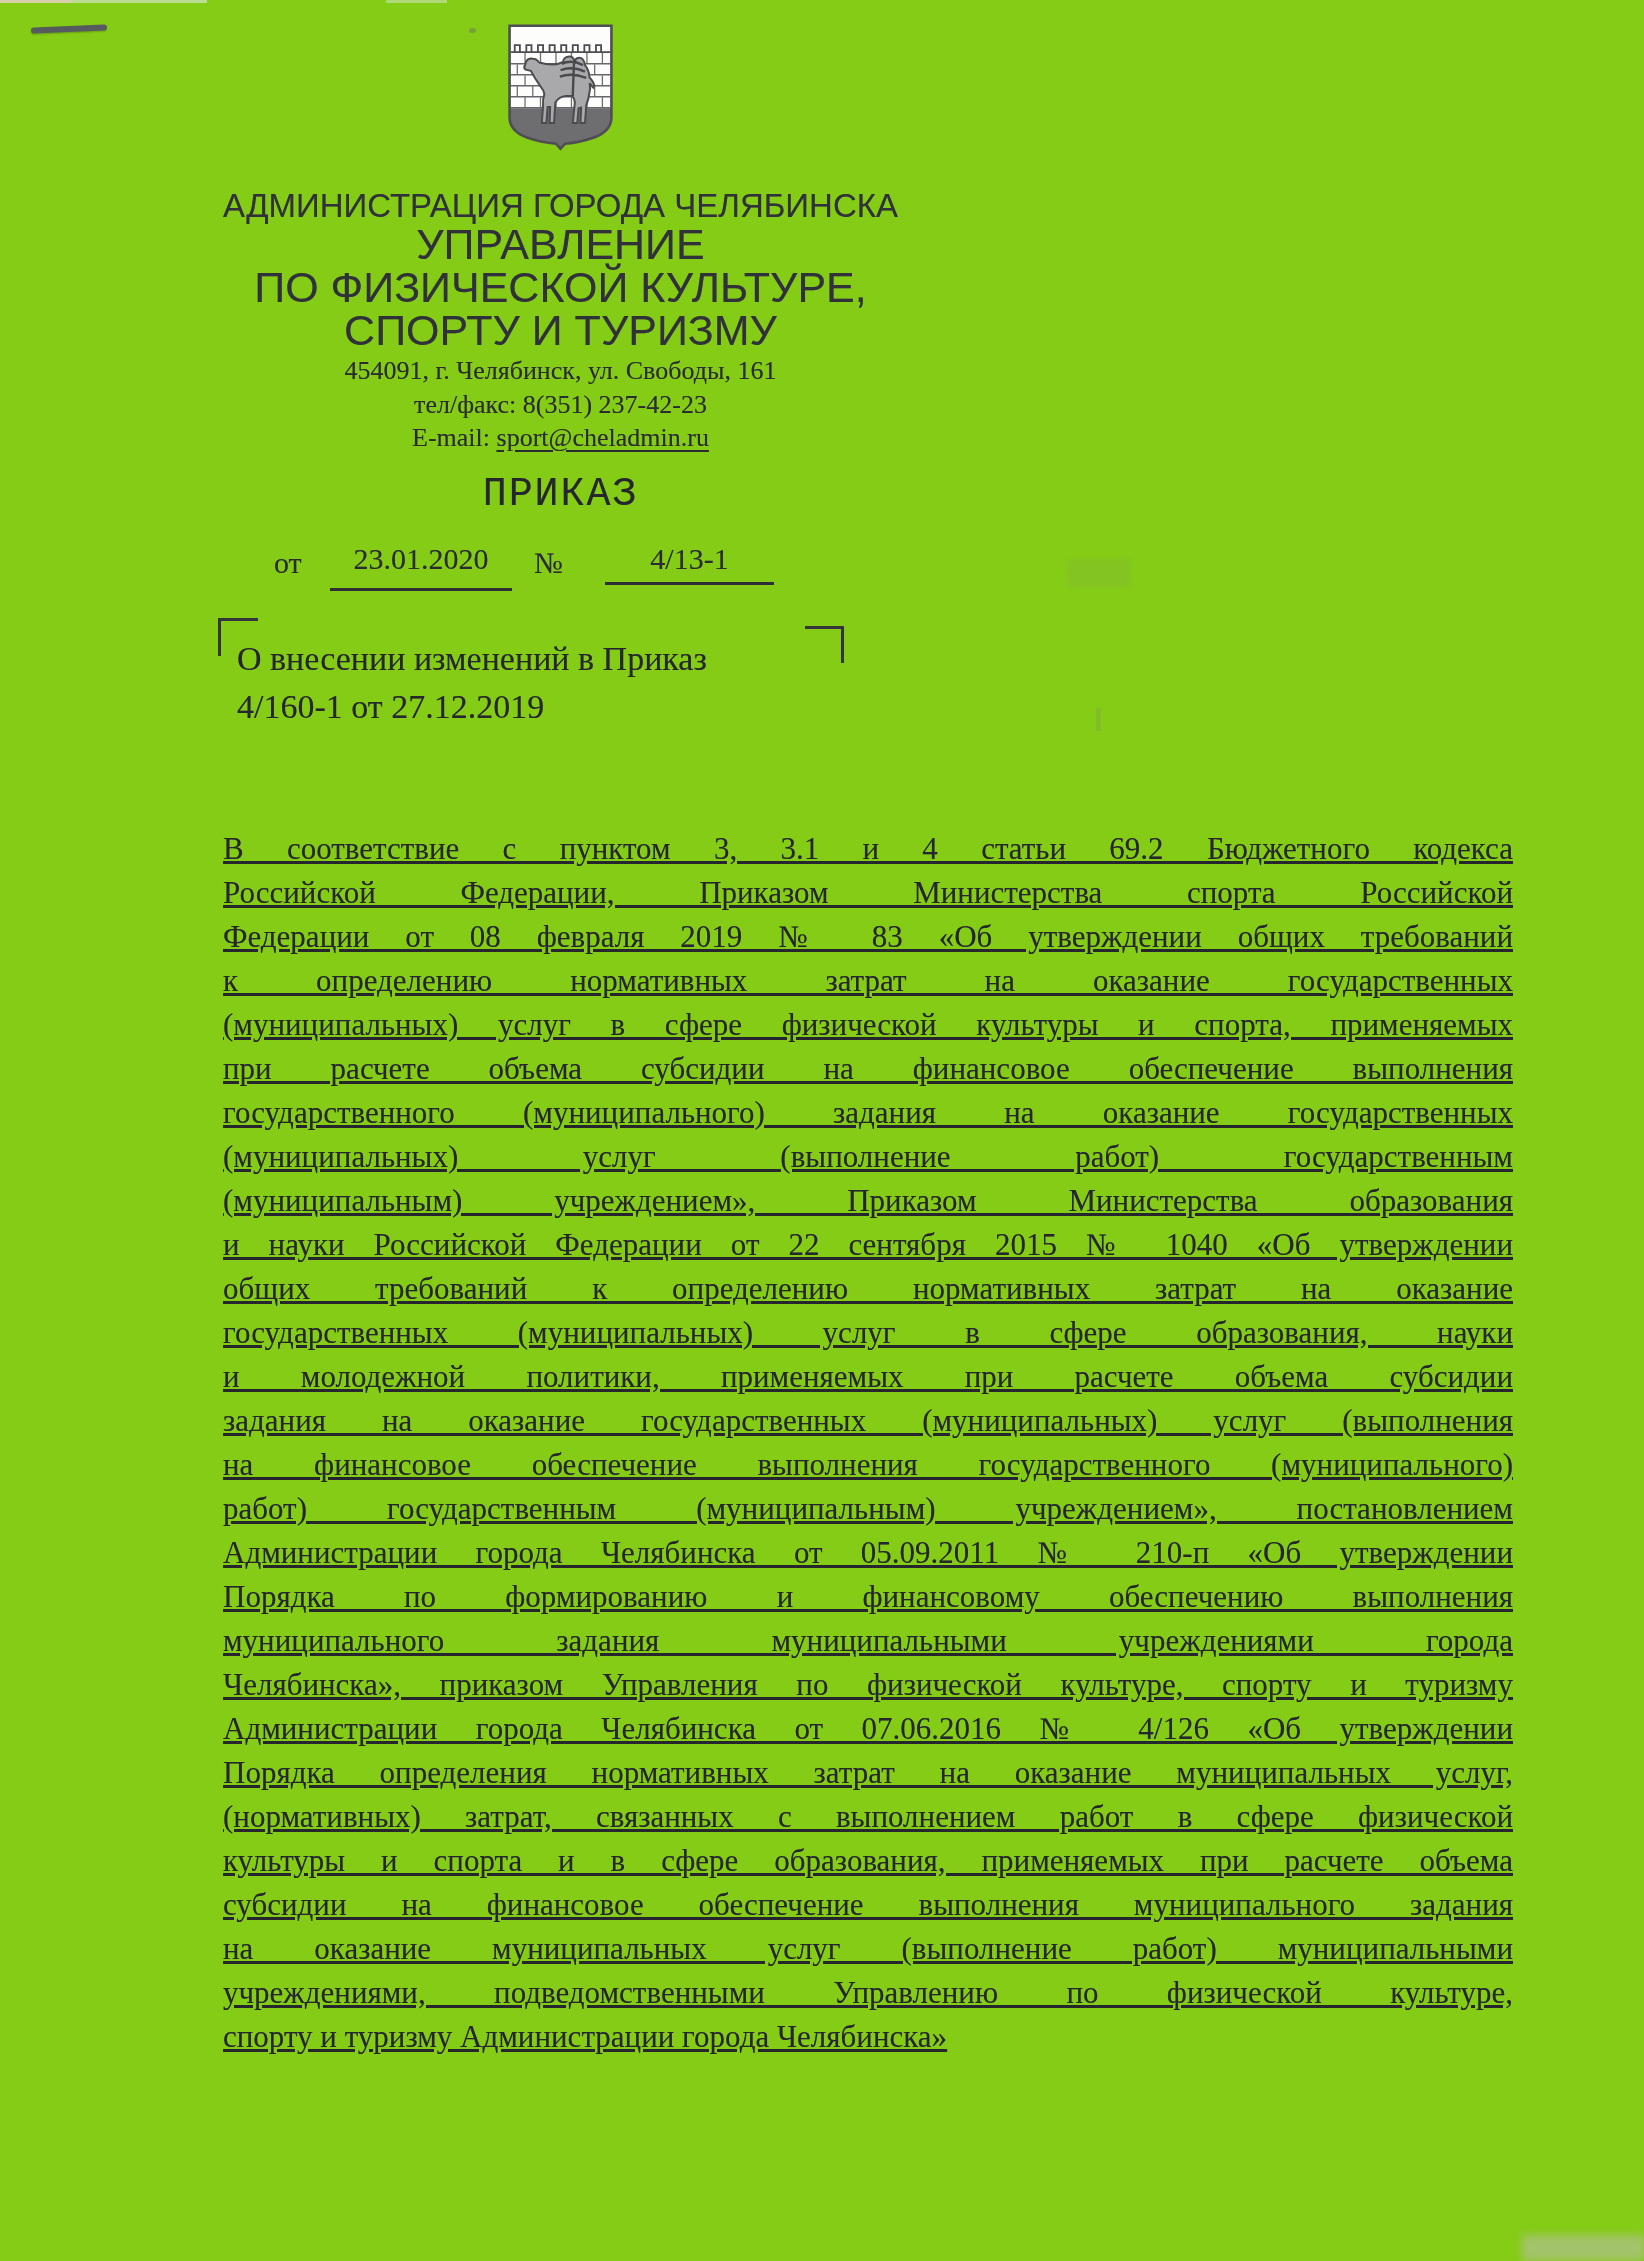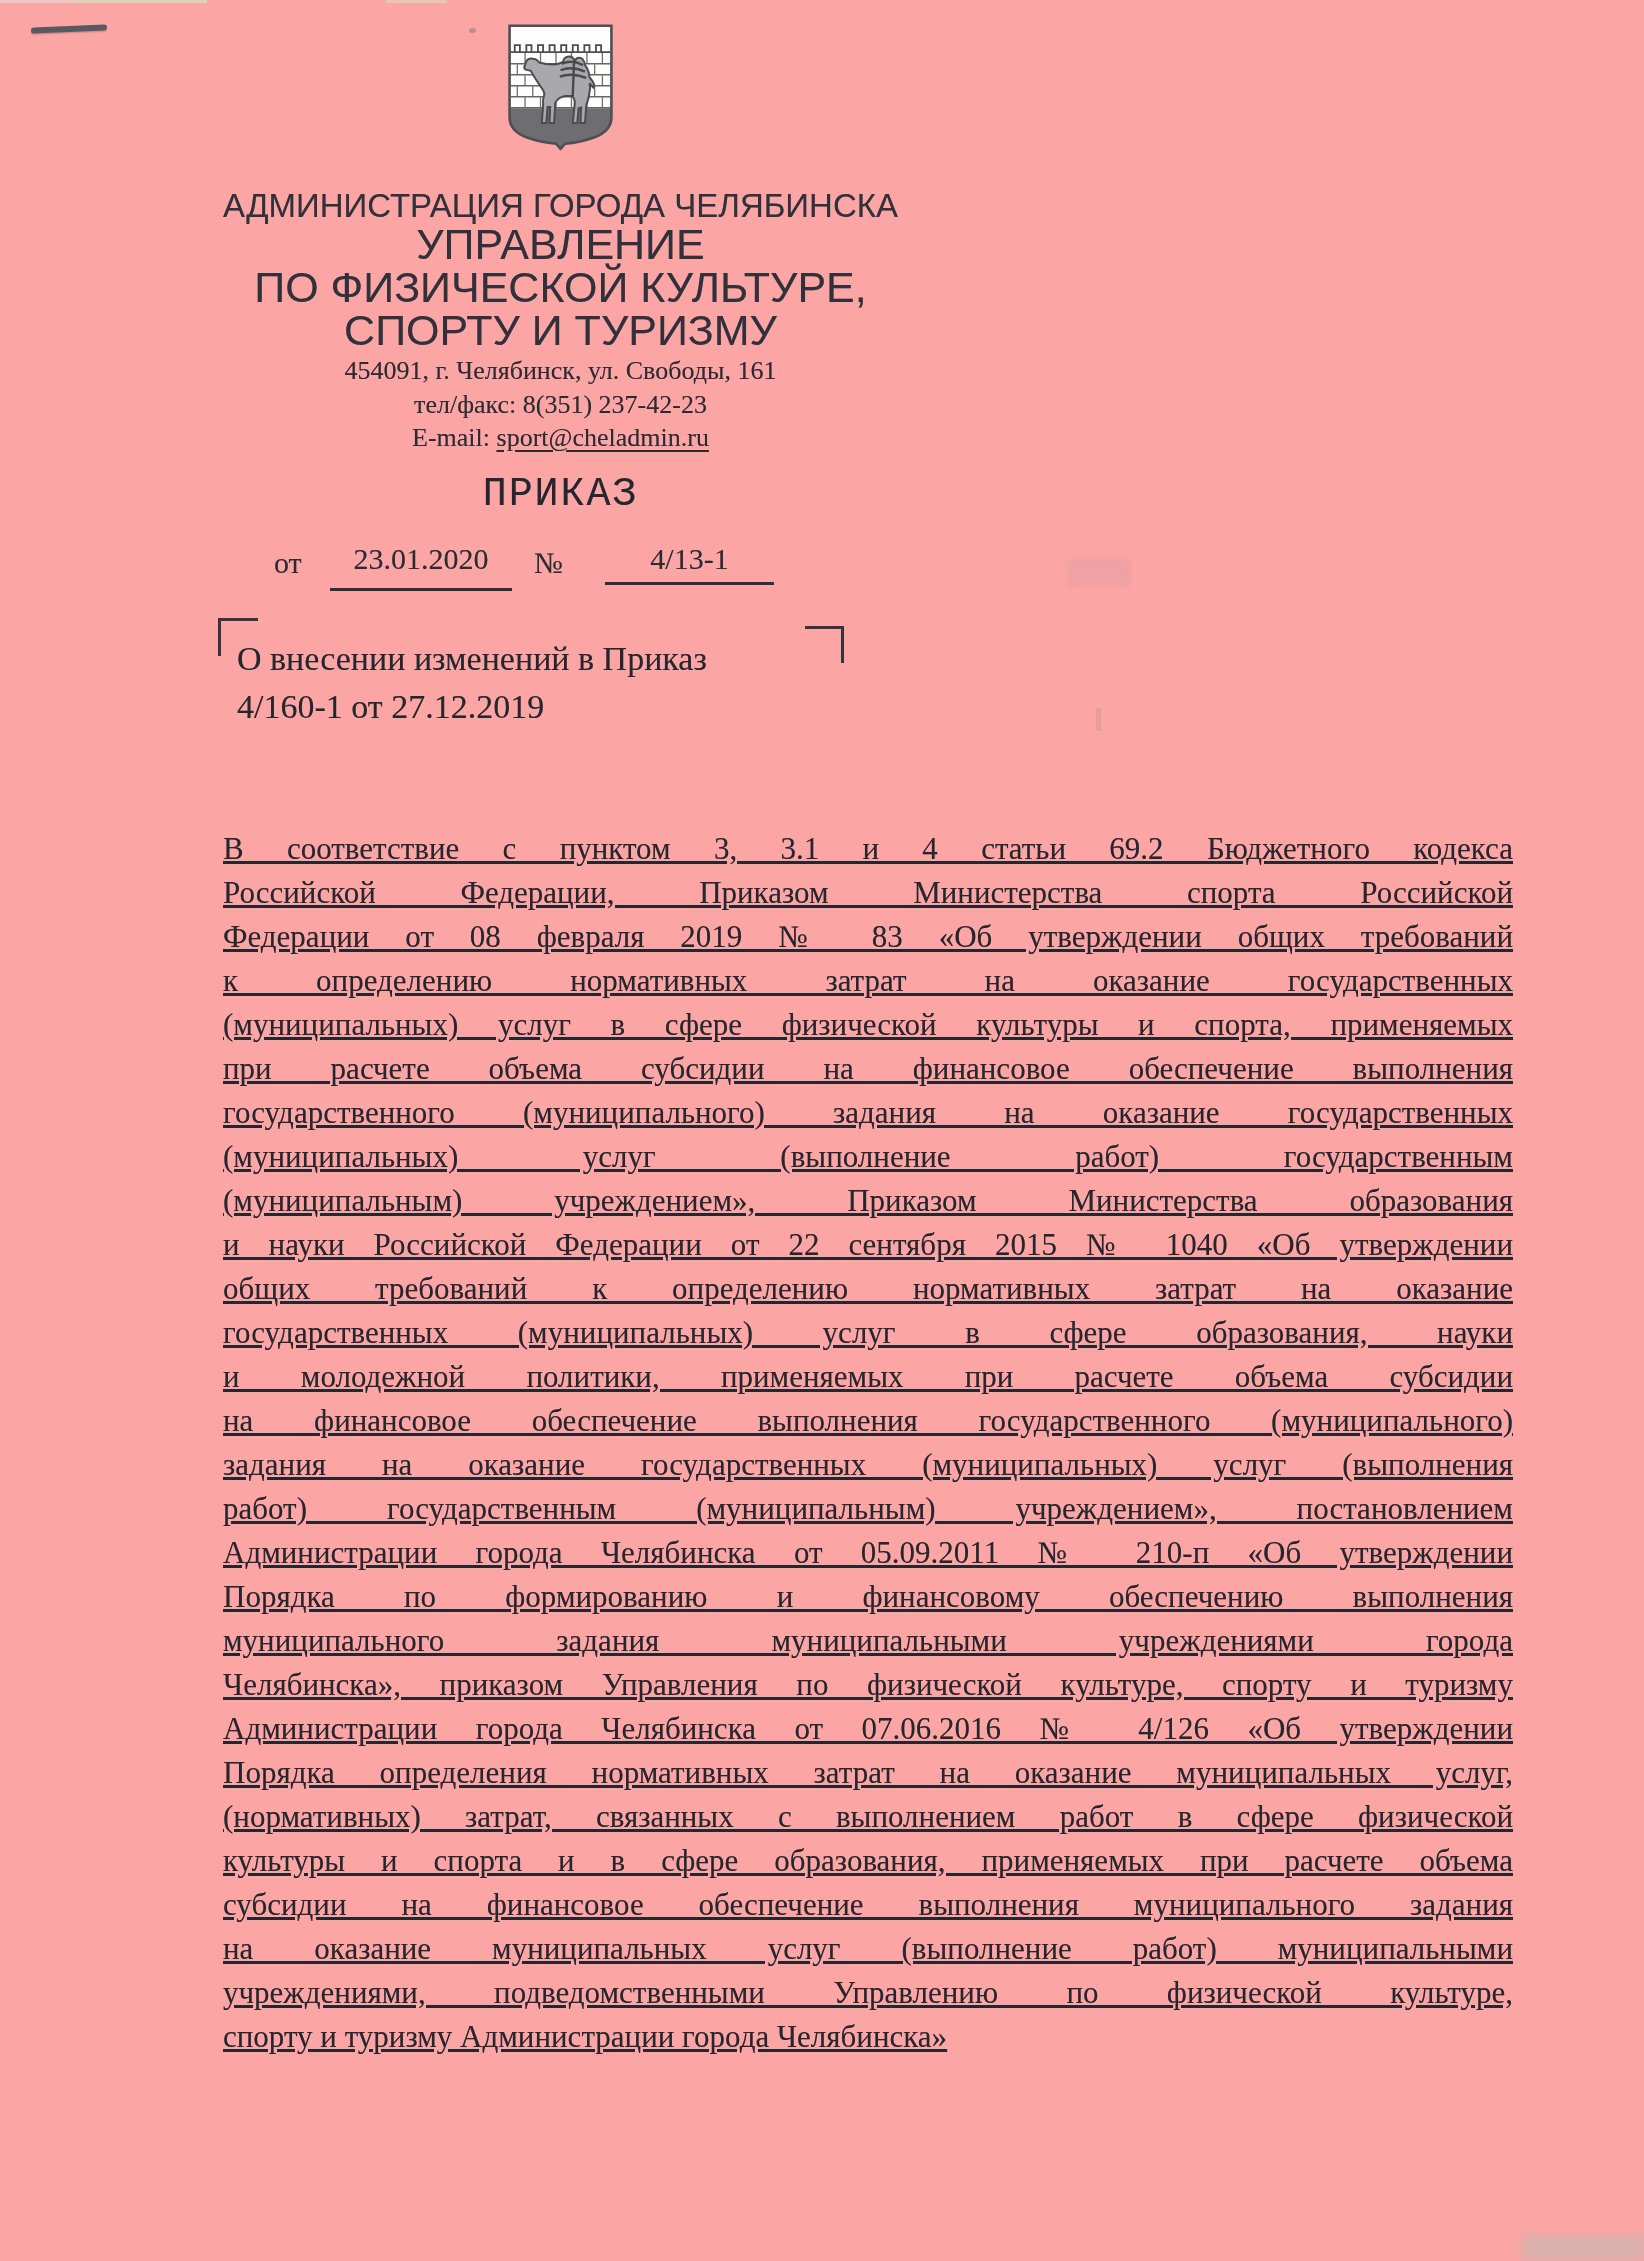--- a/index.html
+++ b/index.html
@@ -1,20 +1,20 @@
 <!DOCTYPE html>
 <html style="font-size:10.3px"><head>
 <meta charset="utf-8">
 <style>
   html,body { margin:0; padding:0; background:#e8e8e6; }
   .page {
     position:relative;
     width:1645px; height:2261px;
     margin:0 auto;
-    background:#fca5a5;
+    background:#84cc16;
     font-family:"Liberation Serif", serif;
     color:#2b2c33;
     overflow:hidden;
   }
   .ink { text-shadow:0 0 0.6px rgba(40,40,60,.38); }
 
   
   .staple { position:absolute; left:31px; top:26px; width:76px; height:5.8px;
     background:#565b60; border-radius:3.2px; transform:rotate(-2.5deg);
     box-shadow:0 1.3px 1.3px rgba(0,0,0,.18); }
@@ -148,22 +148,22 @@
       <div class="body-line">к определению нормативных затрат на оказание государственных</div>
       <div class="body-line">(муниципальных) услуг в сфере физической культуры и спорта, применяемых</div>
       <div class="body-line">при расчете объема субсидии на финансовое обеспечение выполнения</div>
       <div class="body-line">государственного (муниципального) задания на оказание государственных</div>
       <div class="body-line">(муниципальных) услуг (выполнение работ) государственным</div>
       <div class="body-line">(муниципальным) учреждением», Приказом Министерства образования</div>
       <div class="body-line">и науки Российской Федерации от 22 сентября 2015 № 1040 «Об утверждении</div>
       <div class="body-line">общих требований к определению нормативных затрат на оказание</div>
       <div class="body-line">государственных (муниципальных) услуг в сфере образования, науки</div>
       <div class="body-line">и молодежной политики, применяемых при расчете объема субсидии</div>
+      <div class="body-line">задания на оказание государственных (муниципальных) услуг (выполнения</div>
       <div class="body-line">на финансовое обеспечение выполнения государственного (муниципального)</div>
-      <div class="body-line">задания на оказание государственных (муниципальных) услуг (выполнения</div>
       <div class="body-line">работ) государственным (муниципальным) учреждением», постановлением</div>
       <div class="body-line">Администрации города Челябинска от 05.09.2011 № 210-п «Об утверждении</div>
       <div class="body-line">Порядка по формированию и финансовому обеспечению выполнения</div>
       <div class="body-line">муниципального задания муниципальными учреждениями города</div>
       <div class="body-line">Челябинска», приказом Управления по физической культуре, спорту и туризму</div>
       <div class="body-line">Администрации города Челябинска от 07.06.2016 № 4/126 «Об утверждении</div>
       <div class="body-line">Порядка определения нормативных затрат на оказание муниципальных услуг,</div>
       <div class="body-line">(нормативных) затрат, связанных с выполнением работ в сфере физической</div>
       <div class="body-line">культуры и спорта и в сфере образования, применяемых при расчете объема</div>
       <div class="body-line">субсидии на финансовое обеспечение выполнения муниципального задания</div>

